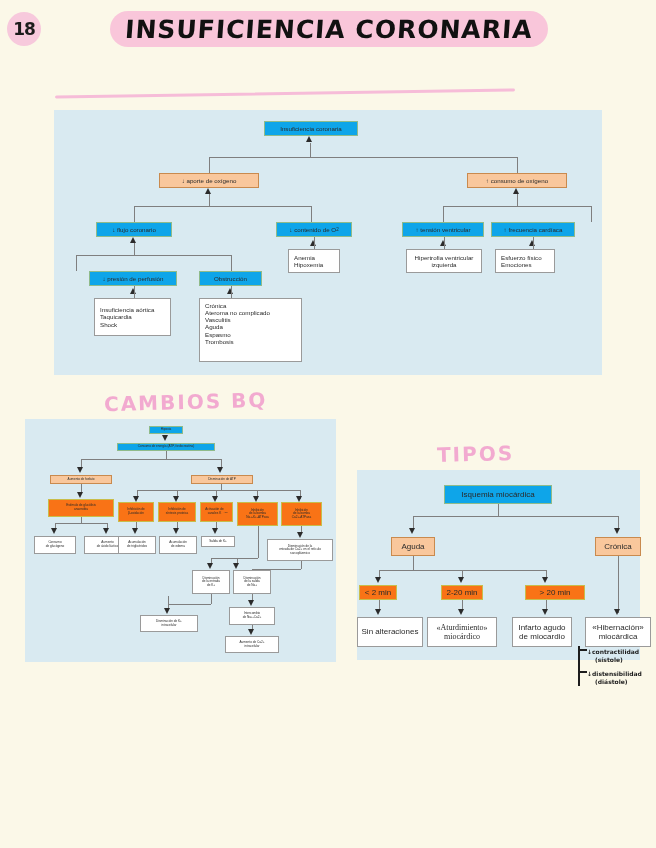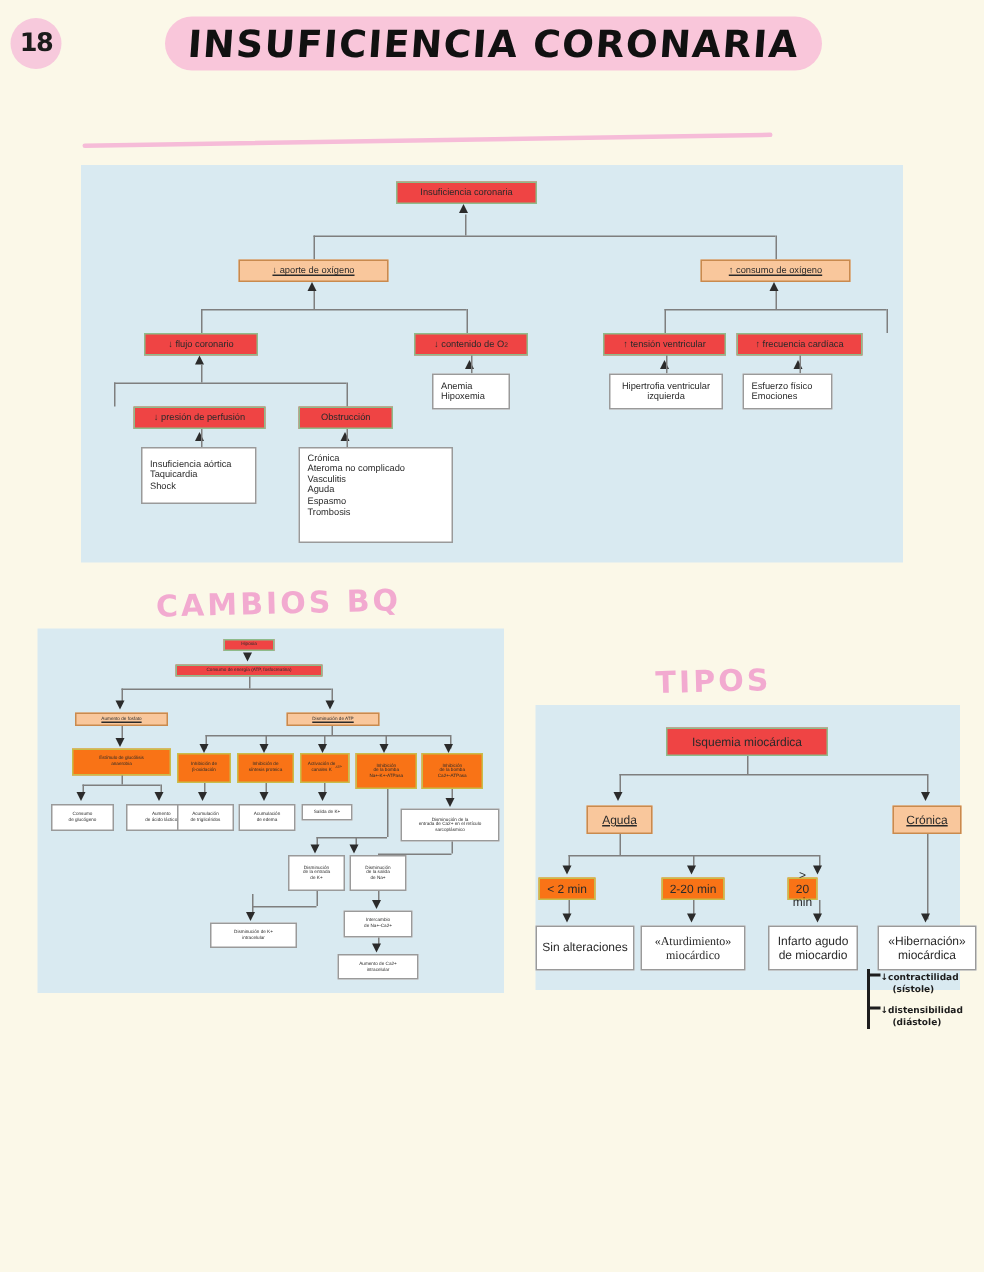--- a/index.html
+++ b/index.html
@@ -65,22 +65,22 @@
 
   
   .node{
     position:absolute;box-sizing:border-box;
     display:flex;align-items:center;justify-content:center;
     text-align:center;color:#2a2a2a;
     line-height:1.15;
     border:1px solid #9a9a9a;background:#ffffff;
     padding:1px 2px;
   }
-  .node.green{background:#ef4444;border-color:#8fbb8a;}
-  .node.orange{background:#f9c79c;border-color:#c98a4e;text-decoration:underline;}
+  .node.green{background:#0ea5e9;border-color:#8fbb8a;}
+  .node.orange{background:#f9c79c;border-color:#c98a4e;}
   .node.yellow{background:#f97316;border-color:#c9bd4a;}
   .node.white{background:#ffffff;border-color:#9a9a9a;}
   .node.left{justify-content:flex-start;text-align:left;padding-left:5px;}
 
   
   .ln{position:absolute;background:#7f7f7f;}
   .lnv{width:1px;}
   .lnh{height:1px;}
   .arrow{
     position:absolute;width:0;height:0;
@@ -345,21 +345,21 @@
     <div class="ln lnh" style="left:22px;top:100px;width:167px;"></div>
     <div class="ln lnv" style="left:22px;top:100px;height:9px;"></div>
     <div class="ln lnv" style="left:105px;top:100px;height:9px;"></div>
     <div class="ln lnv" style="left:189px;top:100px;height:9px;"></div>
     <div class="arrow down" style="left:18px;top:107px;"></div>
     <div class="arrow down" style="left:101px;top:107px;"></div>
     <div class="arrow down" style="left:185px;top:107px;"></div>
 
     <div class="node yellow" style="left:2px;top:115px;width:38px;height:15px;">&lt; 2 min</div>
     <div class="node yellow" style="left:84px;top:115px;width:42px;height:15px;">2-20 min</div>
-    <div class="node yellow" style="left:168px;top:115px;width:20px;height:15px;">&gt; 20 min</div>
+    <div class="node yellow" style="left:168px;top:115px;width:60px;height:15px;">&gt; 20 min</div>
 
     <div class="ln lnv" style="left:22px;top:130px;height:11px;"></div>
     <div class="arrow down" style="left:18px;top:139px;"></div>
     <div class="ln lnv" style="left:105px;top:130px;height:11px;"></div>
     <div class="arrow down" style="left:101px;top:139px;"></div>
     <div class="ln lnv" style="left:189px;top:130px;height:11px;"></div>
     <div class="arrow down" style="left:185px;top:139px;"></div>
     <div class="ln lnv" style="left:261px;top:86px;height:57px;"></div>
     <div class="arrow down" style="left:257px;top:139px;"></div>
 

